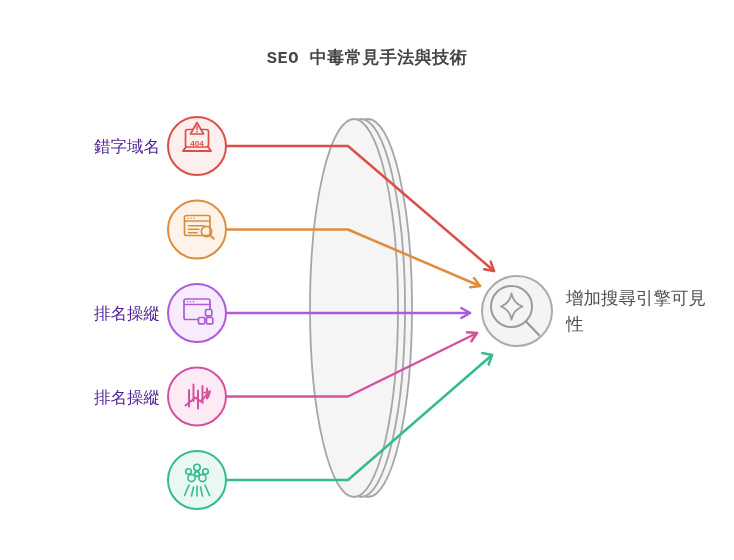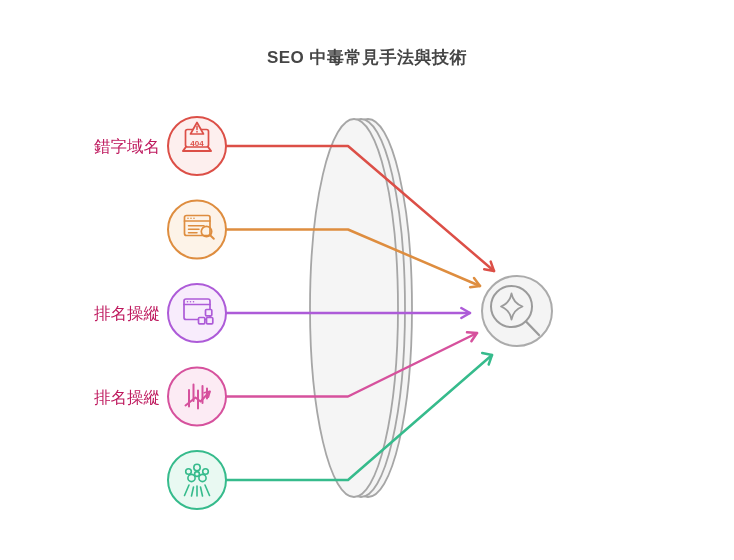--- a/index.html
+++ b/index.html
@@ -1,22 +1,22 @@
 <!DOCTYPE html>
 <html><head>
 <meta charset="utf-8">
 <style>
   html,body{margin:0;padding:0;background:#ffffff;}
   .canvas{position:relative;width:734px;height:560px;background:#ffffff;overflow:hidden;
           font-family:"Liberation Sans","DejaVu Sans",sans-serif;}
   .title{position:absolute;top:46px;left:0;width:734px;text-align:center;
-         font-size:17px;font-weight:600;color:#454545;letter-spacing:0.5px;}
+         font-size:17px;font-weight:600;color:#454545;letter-spacing:0.5px;font-family:Liberation Mono, monospace;}
   .diagram-svg{position:absolute;left:0;top:0;}
   .item-label{position:absolute;left:18px;width:142px;text-align:right;
-              font-size:16.5px;line-height:24px;color:#be185d;}
+              font-size:16.5px;line-height:24px;color:#4c1d95;}
   .outcome-label{position:absolute;left:566px;top:285px;width:142px;text-align:left;
                  font-size:17.5px;line-height:26px;color:#4f4f4f;}
   .lbl-1{top:134px;} .lbl-2{top:218px;} .lbl-3{top:301px;} .lbl-4{top:385px;} .lbl-5{top:468px;}
   svg .stroked{fill:none;stroke-linecap:round;stroke-linejoin:round;}
 </style>
 </head>
 <body>
 
 <div class="canvas">
 
@@ -117,14 +117,15 @@
         <path d="M526 321.5 L539 335" stroke-width="2.3"></path>
         <path d="M511.5 293.5 Q513.2 303 522.5 306.5 Q513.2 310 511.5 319.5 Q509.8 310 501 306.5 Q509.8 303 511.5 293.5 Z" stroke-width="1.8"></path>
       </g>
     </g>
   </svg>
 
   <div class="item-label lbl-1">錯字域名</div>
   <div class="item-label lbl-3">排名操縱</div>
   <div class="item-label lbl-4">排名操縱</div>
 
+  <div class="outcome-label">增加搜尋引擎可見性</div>
 
 </div>
 
 </body></html>

